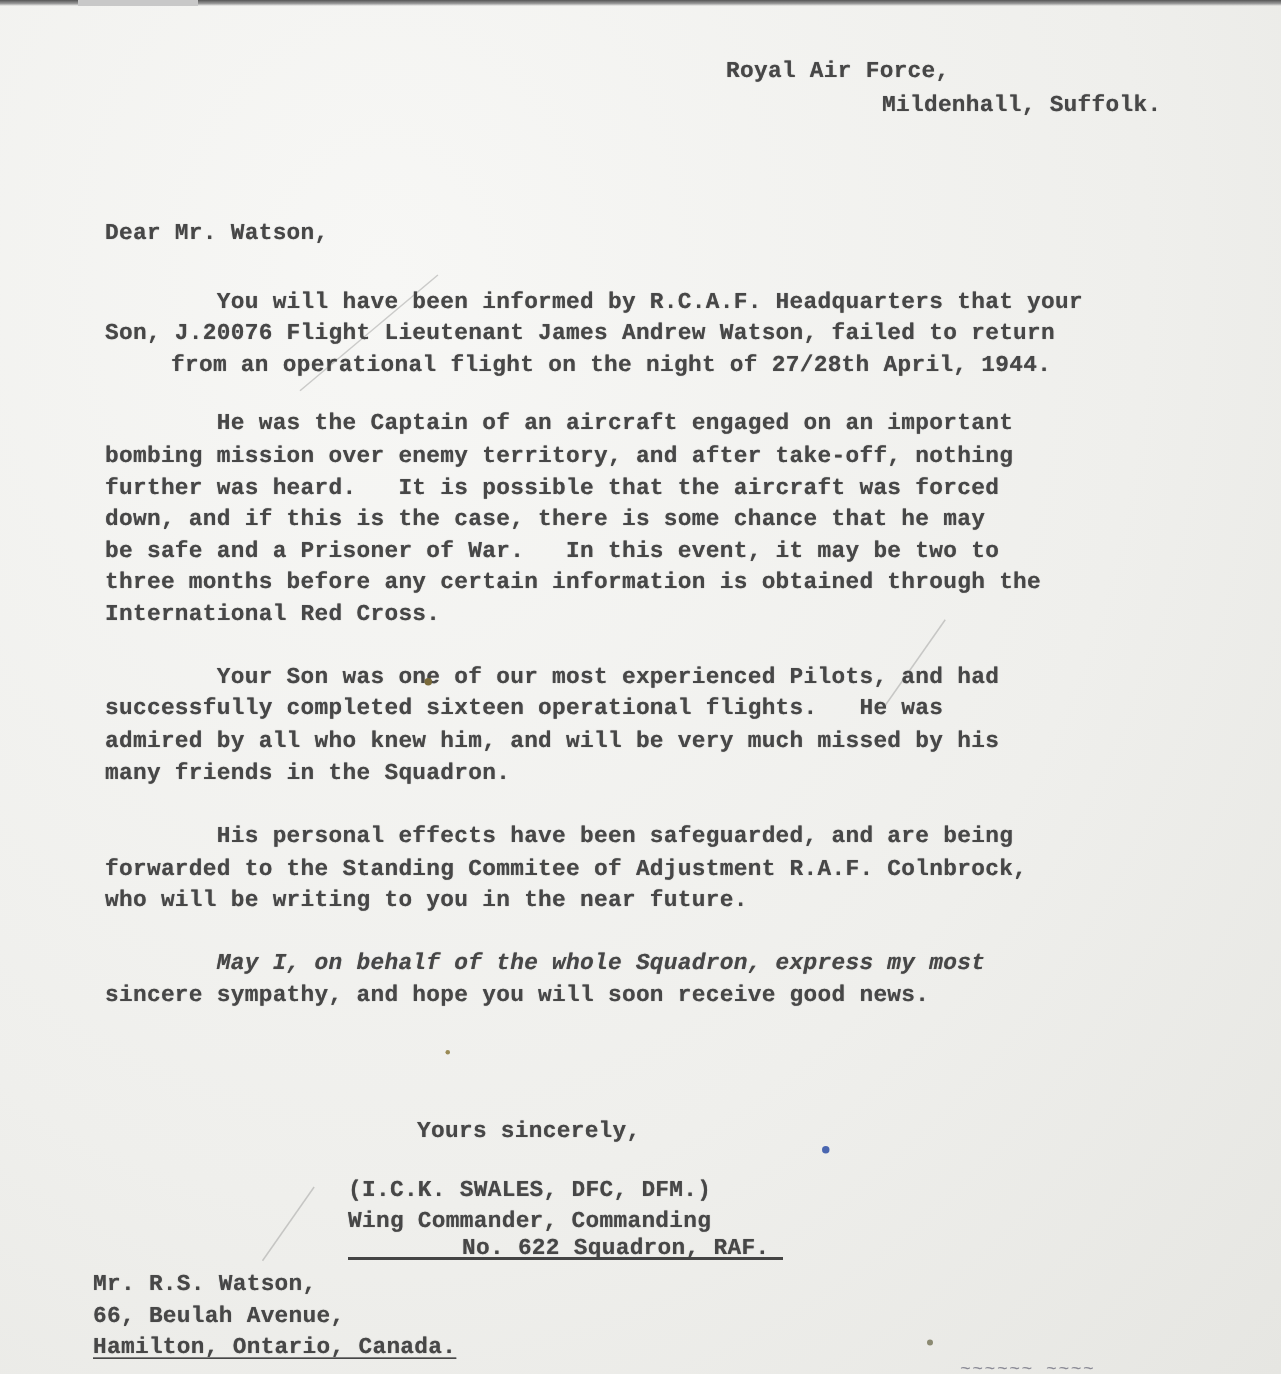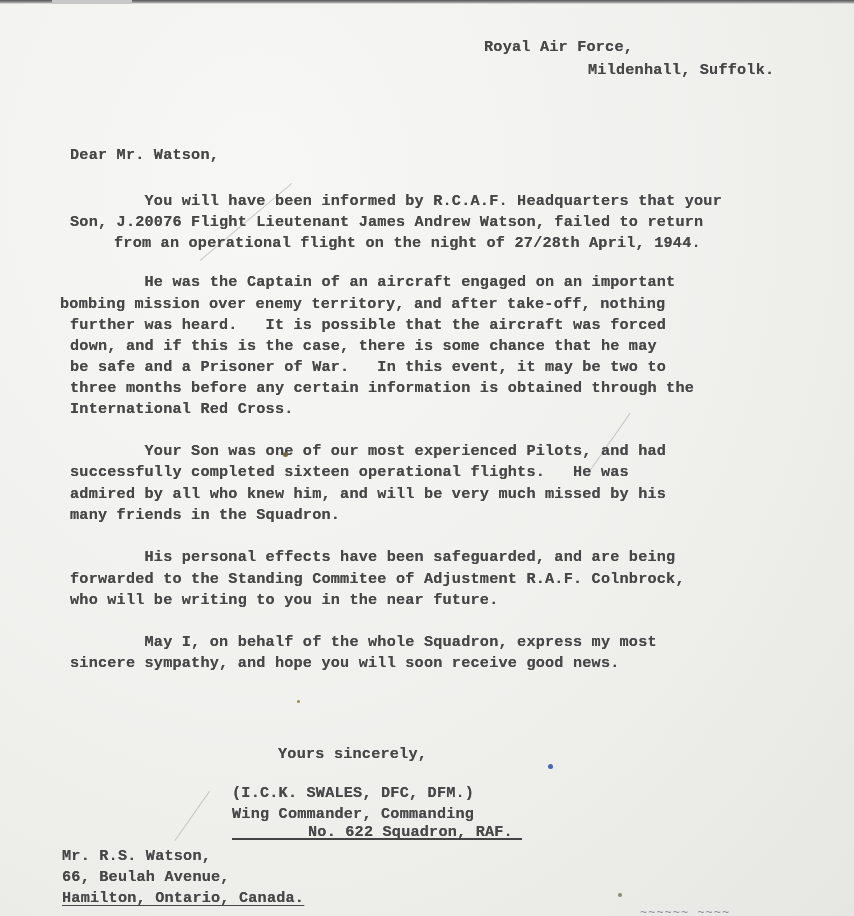--- a/index.html
+++ b/index.html
@@ -77,21 +77,21 @@
   <div class="line" style="left:70px;top:145px;">Dear Mr. Watson,</div>
 
   <div>
     <div class="line" style="left:70px;top:191px;">        You will have been informed by R.C.A.F. Headquarters that your</div>
     <div class="line" style="left:70px;top:212px;">Son, J.20076 Flight Lieutenant James Andrew Watson, failed to return</div>
     <div class="line" style="left:70px;top:233px;margin-left:44px;">from an operational flight on the night of 27/28th April, 1944.</div>
   </div>
 
   <div>
     <div class="line" style="left:70px;top:272px;">        He was the Captain of an aircraft engaged on an important</div>
-    <div class="line" style="left:60px;top:294px;">bombing mission over enemy territory, and after take-off, nothing</div>
+    <div class="line" style="left:70px;top:294px;">bombing mission over enemy territory, and after take-off, nothing</div>
     <div class="line" style="left:70px;top:315px;">further was heard.   It is possible that the aircraft was forced</div>
     <div class="line" style="left:70px;top:336px;">down, and if this is the case, there is some chance that he may</div>
     <div class="line" style="left:70px;top:357px;">be safe and a Prisoner of War.   In this event, it may be two to</div>
     <div class="line" style="left:70px;top:378px;">three months before any certain information is obtained through the</div>
     <div class="line" style="left:70px;top:399px;">International Red Cross.</div>
   </div>
 
   <div>
     <div class="line" style="left:70px;top:441px;">        Your Son was one of our most experienced Pilots, and had</div>
     <div class="line" style="left:70px;top:462px;">successfully completed sixteen operational flights.   He was</div>
@@ -99,21 +99,21 @@
     <div class="line" style="left:70px;top:505px;">many friends in the Squadron.</div>
   </div>
 
   <div>
     <div class="line" style="left:70px;top:547px;">        His personal effects have been safeguarded, and are being</div>
     <div class="line" style="left:70px;top:569px;">forwarded to the Standing Commitee of Adjustment R.A.F. Colnbrock,</div>
     <div class="line" style="left:70px;top:590px;">who will be writing to you in the near future.</div>
   </div>
 
   <div>
-    <div class="line" style="left:70px;top:632px;">        May I, on behalf of the whole Squadron, express my most</div>
+    <div class="line" style="left:70px;top:632px;font-style:italic;">        May I, on behalf of the whole Squadron, express my most</div>
     <div class="line" style="left:70px;top:653px;">sincere sympathy, and hope you will soon receive good news.</div>
   </div>
 
   <div class="line" style="left:278px;top:716px;margin-top:28px;">Yours sincerely,</div>
   <div class="sig-dot"></div>
 
   <div>
     <div class="line" style="left:232px;top:783px;">(I.C.K. SWALES, DFC, DFM.)</div>
     <div class="line" style="left:232px;top:804px;">Wing Commander, Commanding</div>
     <div class="line" style="left:264px;top:822px;margin-left:44px;">No. 622 Squadron, RAF.</div>

